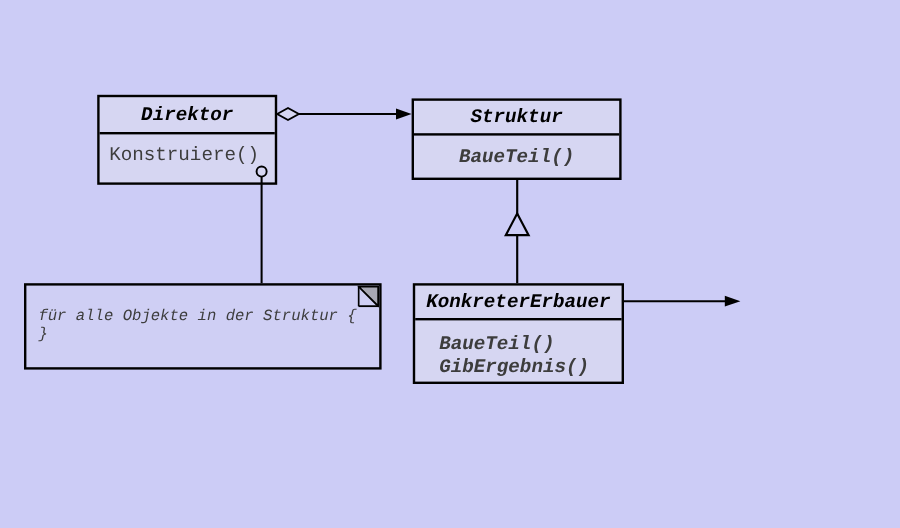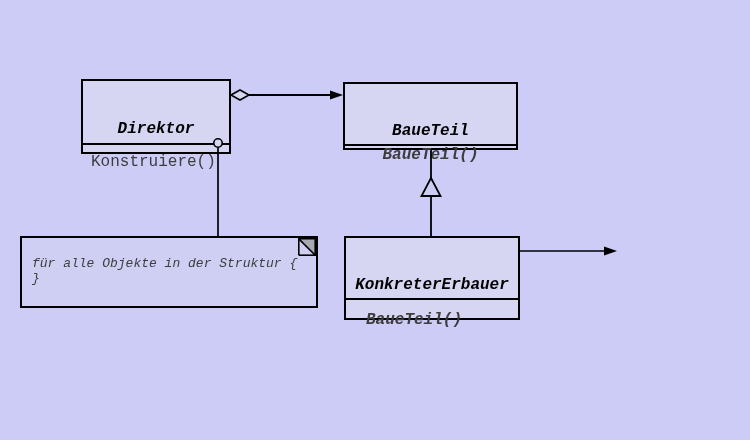--- a/index.html
+++ b/index.html
@@ -18,21 +18,20 @@
     border:2px solid #000;
     box-sizing:border-box;
     display:flex;flex-direction:column;
   }
   .uml-title{
     border-bottom:2px solid #000;
     display:flex;align-items:center;justify-content:center;
     font-weight:bold;font-style:italic;
     font-size:16px;color:#000;
     flex:0 0 auto;
-    margin-top:33px;
   }
   .uml-title.no-sep{border-bottom:none;flex:1 1 auto;}
   .uml-methods{flex:1 1 auto;box-sizing:border-box;}
   .uml-method{
     font-size:16px;color:#3d3d3d;white-space:pre;
   }
   .italic{font-style:italic;font-weight:bold;}
 
   .cls-direktor{left:81px;top:79px;width:150px;height:75px;}
   .cls-direktor .uml-title{height:29px;}
@@ -71,30 +70,31 @@
 <div class="canvas">
 
   <div class="uml-class cls-direktor">
     <div class="uml-title">Direktor</div>
     <div class="uml-methods">
       <div class="uml-method">Konstruiere()</div>
     </div>
   </div>
 
   <div class="uml-class cls-erbauer">
-    <div class="uml-title">BaueTeil</div>
+    <div class="uml-title">Struktur</div>
     <div class="uml-methods">
       <div class="uml-method italic">BaueTeil()</div>
     </div>
   </div>
 
   <div class="uml-class cls-konkreter">
     <div class="uml-title">KonkreterErbauer</div>
     <div class="uml-methods">
       <div class="uml-method italic">BaueTeil()</div>
+      <div class="uml-method italic">GibErgebnis()</div>
     </div>
   </div>
 
 
   <div class="uml-note">
     <svg class="note-fold" width="18" height="18" viewBox="0 0 18 18">
       <polygon points="0.8,0.8 17.2,0.8 17.2,17.2" fill="#a8a8b4" stroke="#000" stroke-width="1.6"></polygon>
       <line x1="0.8" y1="0.8" x2="0.8" y2="17.2" stroke="#000" stroke-width="1.6"></line>
       <line x1="0.8" y1="17.2" x2="17.2" y2="17.2" stroke="#000" stroke-width="1.6"></line>
     </svg>

